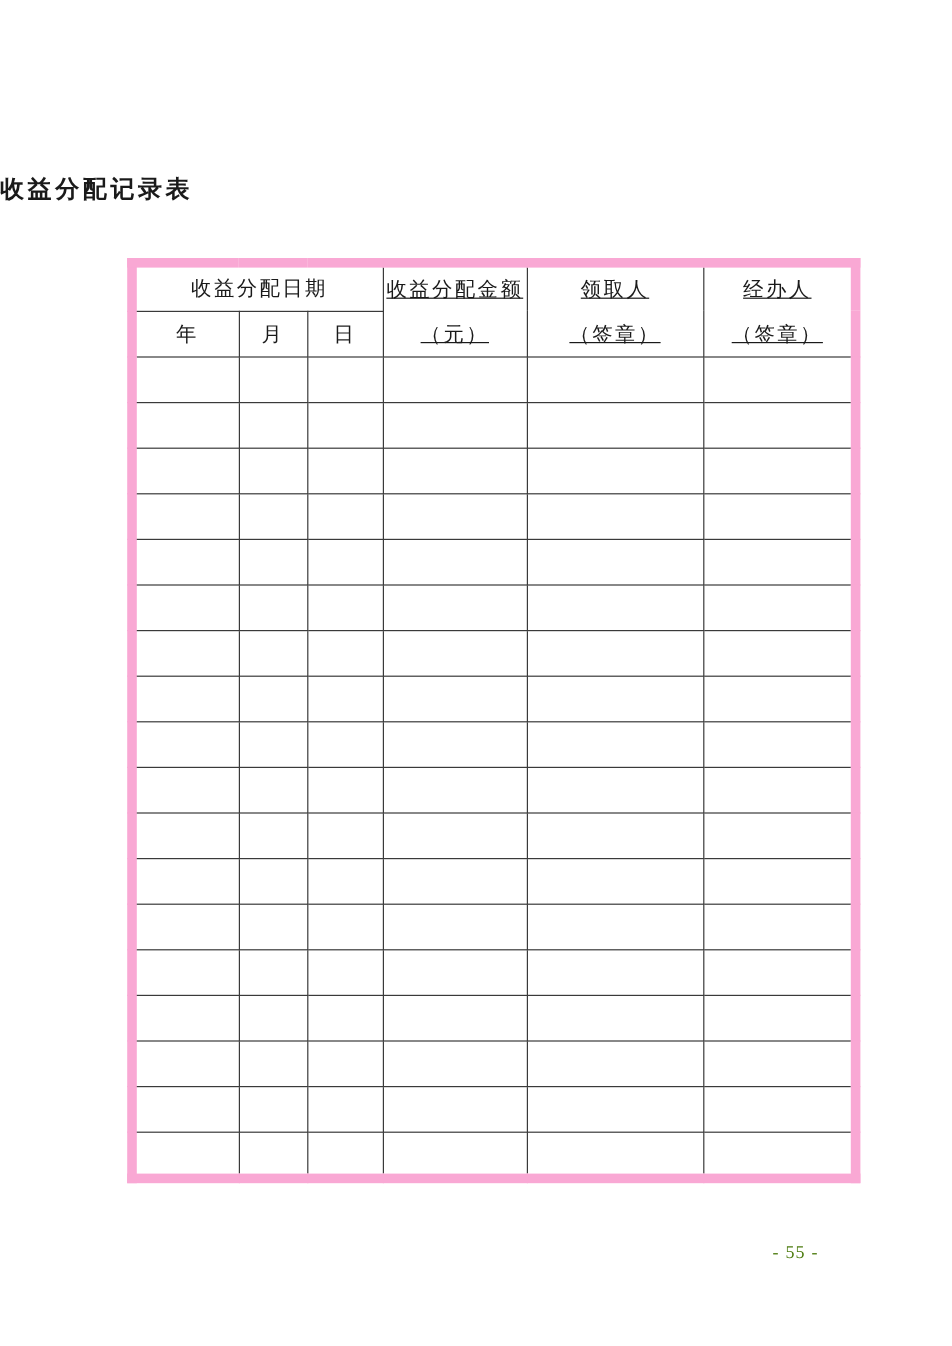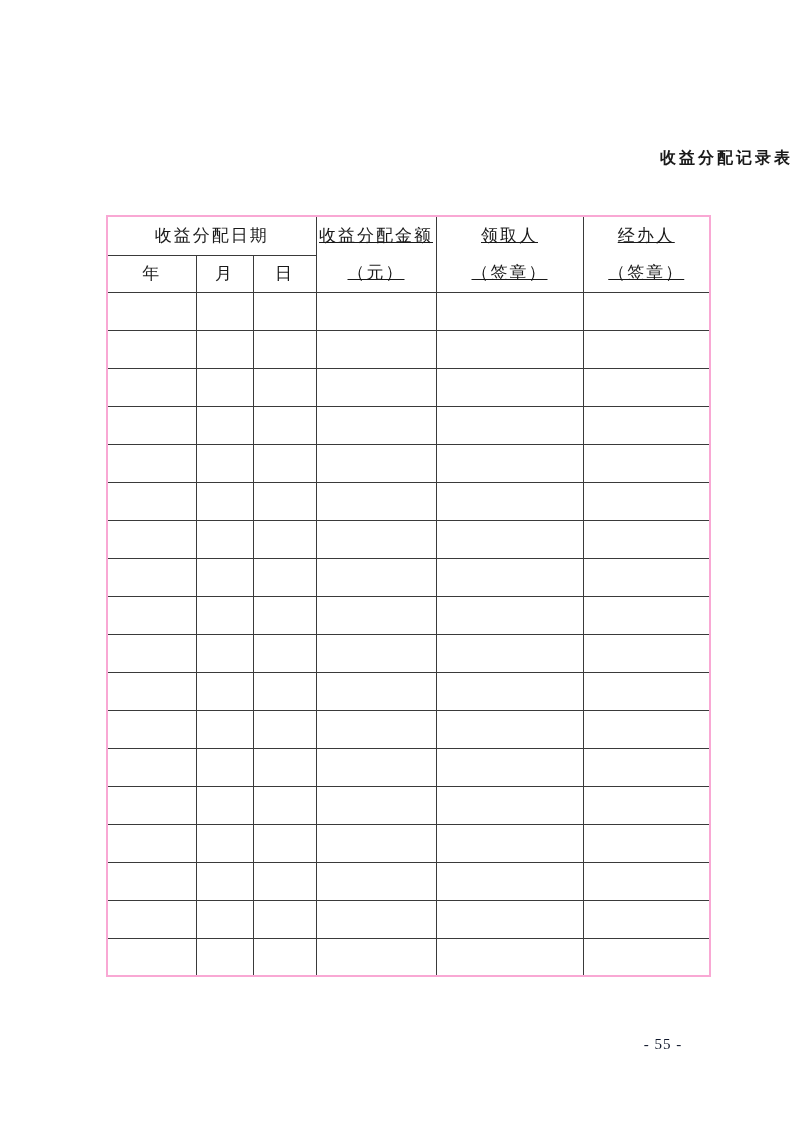--- a/index.html
+++ b/index.html
@@ -19,37 +19,36 @@
     width: 793px;
     height: 1122px;
     background: var(--paper);
     overflow: hidden;
   }
   .title {
     position: absolute;
     top: 144px;
     left: 0;
     width: 100%;
-    text-align: right;
+    text-align: left;
     font-family: "Liberation Sans", "DejaVu Sans", sans-serif;
     font-weight: bold;
-    font-size: 16px;
+    font-size: 20px;
     line-height: 28px;
     letter-spacing: 3px;
     color: var(--text);
-    padding-left: 11px;
   }
   table.record-table {
     position: absolute;
     left: 106px;
     top: 215px;
     width: 603px;
     border-collapse: collapse;
     table-layout: fixed;
-    border: 2px solid #f9a8d4;
+    border: 8px solid #f9a8d4;
     padding-left: 23px;
   }
   .record-table th, .record-table td {
     border: 1px solid var(--border);
     padding: 0;
     font-weight: normal;
     text-align: center;
     vertical-align: middle;
     font-size: 17px;
     letter-spacing: 2px;
@@ -62,21 +61,21 @@
   .record-table thead th.merged .hline { line-height: 37px; height: 37px; text-decoration: underline; }
   .record-table tbody td { height: 38px; }
   .page-number {
     position: absolute;
     top: 1036px;
     left: 618px;
     width: 90px;
     text-align: center;
     font-size: 15px;
     letter-spacing: 1px;
-    color: #0f172a;
+    color: #4d7c0f;
   }
 </style>
 </head>
 <body>
 
 <div class="page">
 
   <div class="title">收益分配记录表</div>
 
   <table class="record-table">

